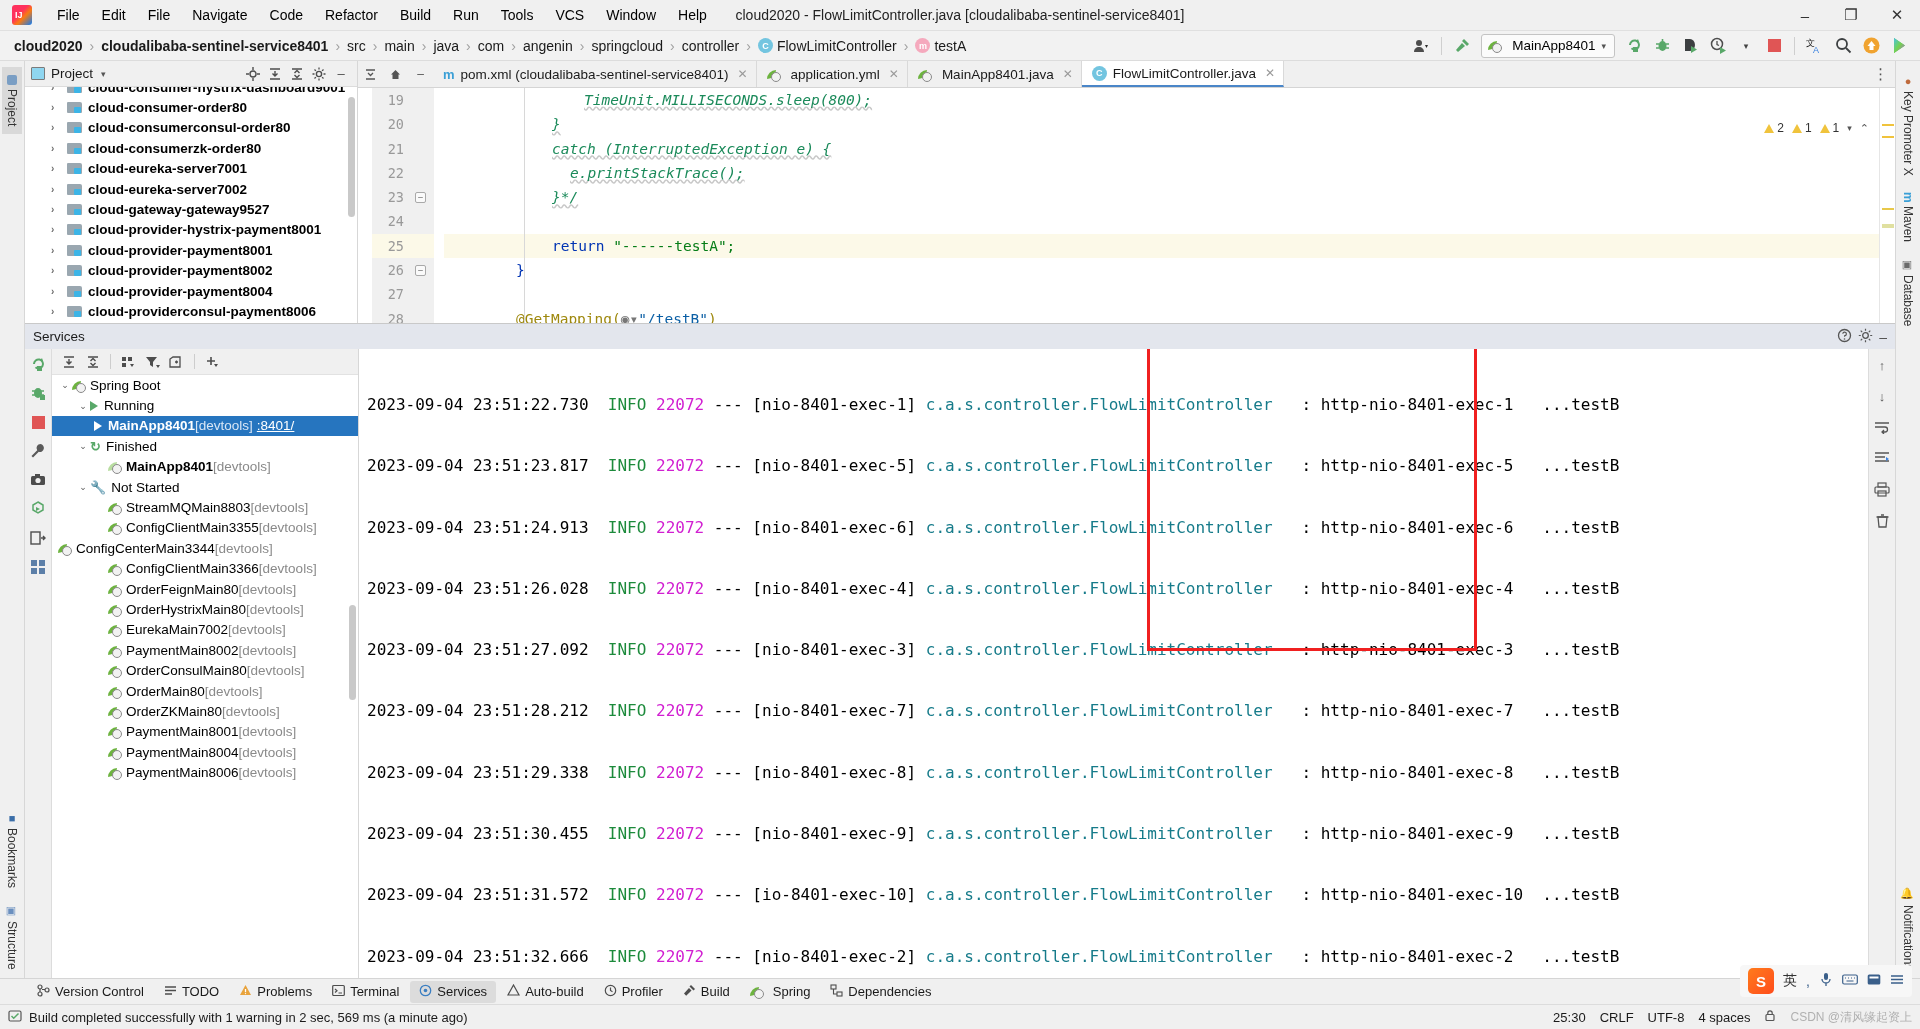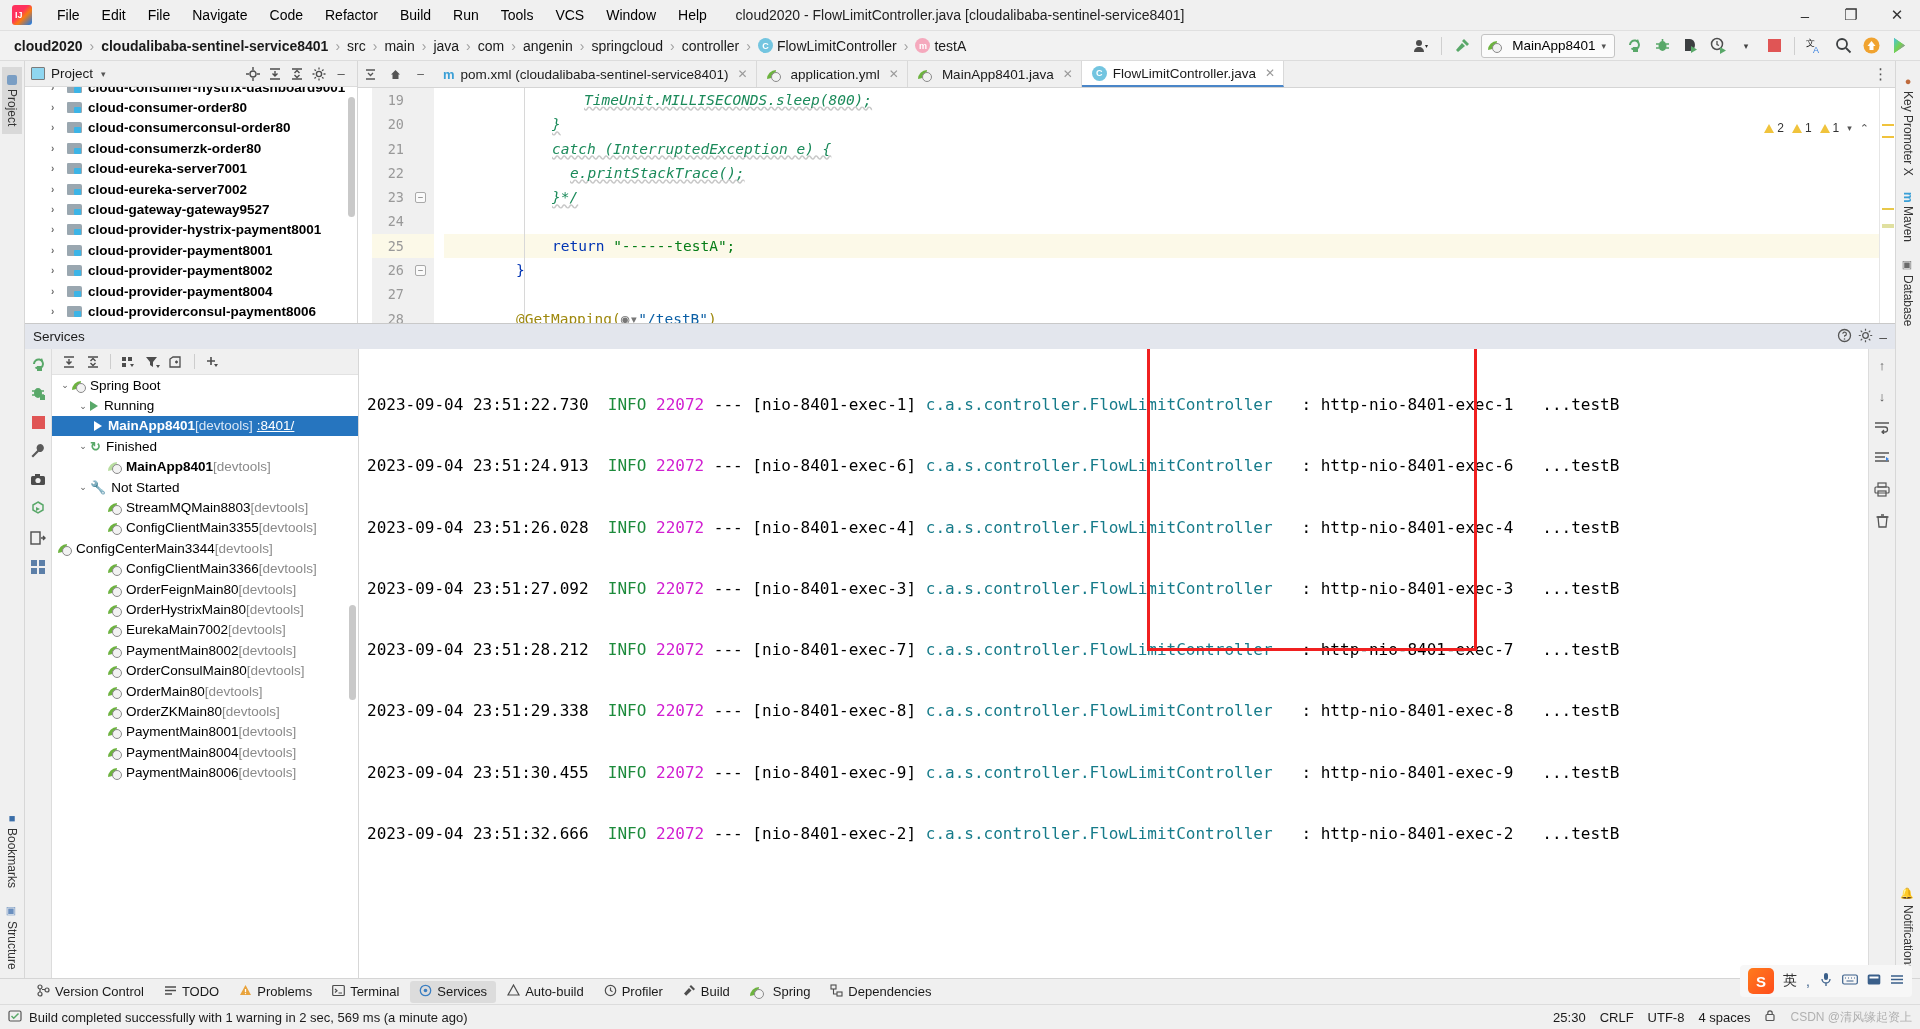--- a/index.html
+++ b/index.html
@@ -908,26 +908,28 @@
                 <span>PaymentMain8006</span>
                 <span class="dev">[devtools]</span>
               </div>
               <div class="svc-tree-scroll"></div>
             </div>
           </div>
 
           <div class="console-col">
             <div class="console-out">
               <div class="logline"><span>2023-09-04 23:51:22.730</span>  <span class="lg-green">INFO</span> <span class="lg-magenta">22072</span> <span>---</span> <span>[nio-8401-exec-1]</span> <span class="lg-teal">c.a.s.controller.FlowLimitController</span>   <span>:</span> <span>http-nio-8401-exec-1</span>   <span>...testB</span></div>
+              <div class="logline"><span>2023-09-04 23:51:23.817</span>  <span class="lg-green">INFO</span> <span class="lg-magenta">22072</span> <span>---</span> <span>[nio-8401-exec-5]</span> <span class="lg-teal">c.a.s.controller.FlowLimitController</span>   <span>:</span> <span>http-nio-8401-exec-5</span>   <span>...testB</span></div>
               <div class="logline"><span>2023-09-04 23:51:24.913</span>  <span class="lg-green">INFO</span> <span class="lg-magenta">22072</span> <span>---</span> <span>[nio-8401-exec-6]</span> <span class="lg-teal">c.a.s.controller.FlowLimitController</span>   <span>:</span> <span>http-nio-8401-exec-6</span>   <span>...testB</span></div>
               <div class="logline"><span>2023-09-04 23:51:26.028</span>  <span class="lg-green">INFO</span> <span class="lg-magenta">22072</span> <span>---</span> <span>[nio-8401-exec-4]</span> <span class="lg-teal">c.a.s.controller.FlowLimitController</span>   <span>:</span> <span>http-nio-8401-exec-4</span>   <span>...testB</span></div>
               <div class="logline"><span>2023-09-04 23:51:27.092</span>  <span class="lg-green">INFO</span> <span class="lg-magenta">22072</span> <span>---</span> <span>[nio-8401-exec-3]</span> <span class="lg-teal">c.a.s.controller.FlowLimitController</span>   <span>:</span> <span>http-nio-8401-exec-3</span>   <span>...testB</span></div>
               <div class="logline"><span>2023-09-04 23:51:28.212</span>  <span class="lg-green">INFO</span> <span class="lg-magenta">22072</span> <span>---</span> <span>[nio-8401-exec-7]</span> <span class="lg-teal">c.a.s.controller.FlowLimitController</span>   <span>:</span> <span>http-nio-8401-exec-7</span>   <span>...testB</span></div>
               <div class="logline"><span>2023-09-04 23:51:29.338</span>  <span class="lg-green">INFO</span> <span class="lg-magenta">22072</span> <span>---</span> <span>[nio-8401-exec-8]</span> <span class="lg-teal">c.a.s.controller.FlowLimitController</span>   <span>:</span> <span>http-nio-8401-exec-8</span>   <span>...testB</span></div>
               <div class="logline"><span>2023-09-04 23:51:30.455</span>  <span class="lg-green">INFO</span> <span class="lg-magenta">22072</span> <span>---</span> <span>[nio-8401-exec-9]</span> <span class="lg-teal">c.a.s.controller.FlowLimitController</span>   <span>:</span> <span>http-nio-8401-exec-9</span>   <span>...testB</span></div>
+              <div class="logline"><span>2023-09-04 23:51:31.572</span>  <span class="lg-green">INFO</span> <span class="lg-magenta">22072</span> <span>---</span> <span>[io-8401-exec-10]</span> <span class="lg-teal">c.a.s.controller.FlowLimitController</span>   <span>:</span> <span>http-nio-8401-exec-10</span>  <span>...testB</span></div>
               <div class="logline"><span>2023-09-04 23:51:32.666</span>  <span class="lg-green">INFO</span> <span class="lg-magenta">22072</span> <span>---</span> <span>[nio-8401-exec-2]</span> <span class="lg-teal">c.a.s.controller.FlowLimitController</span>   <span>:</span> <span>http-nio-8401-exec-2</span>   <span>...testB</span></div>
               <div class="redbox" style="left:788px; top:-6px; width:330px; height:308px;"></div>
             </div>
           </div>
 
           <div class="console-rail">
             <div class="cr-btn">↑</div>
             <div class="cr-btn">↓</div>
             <div class="cr-btn">
               <svg width="16" height="14" viewBox="0 0 16 14">

